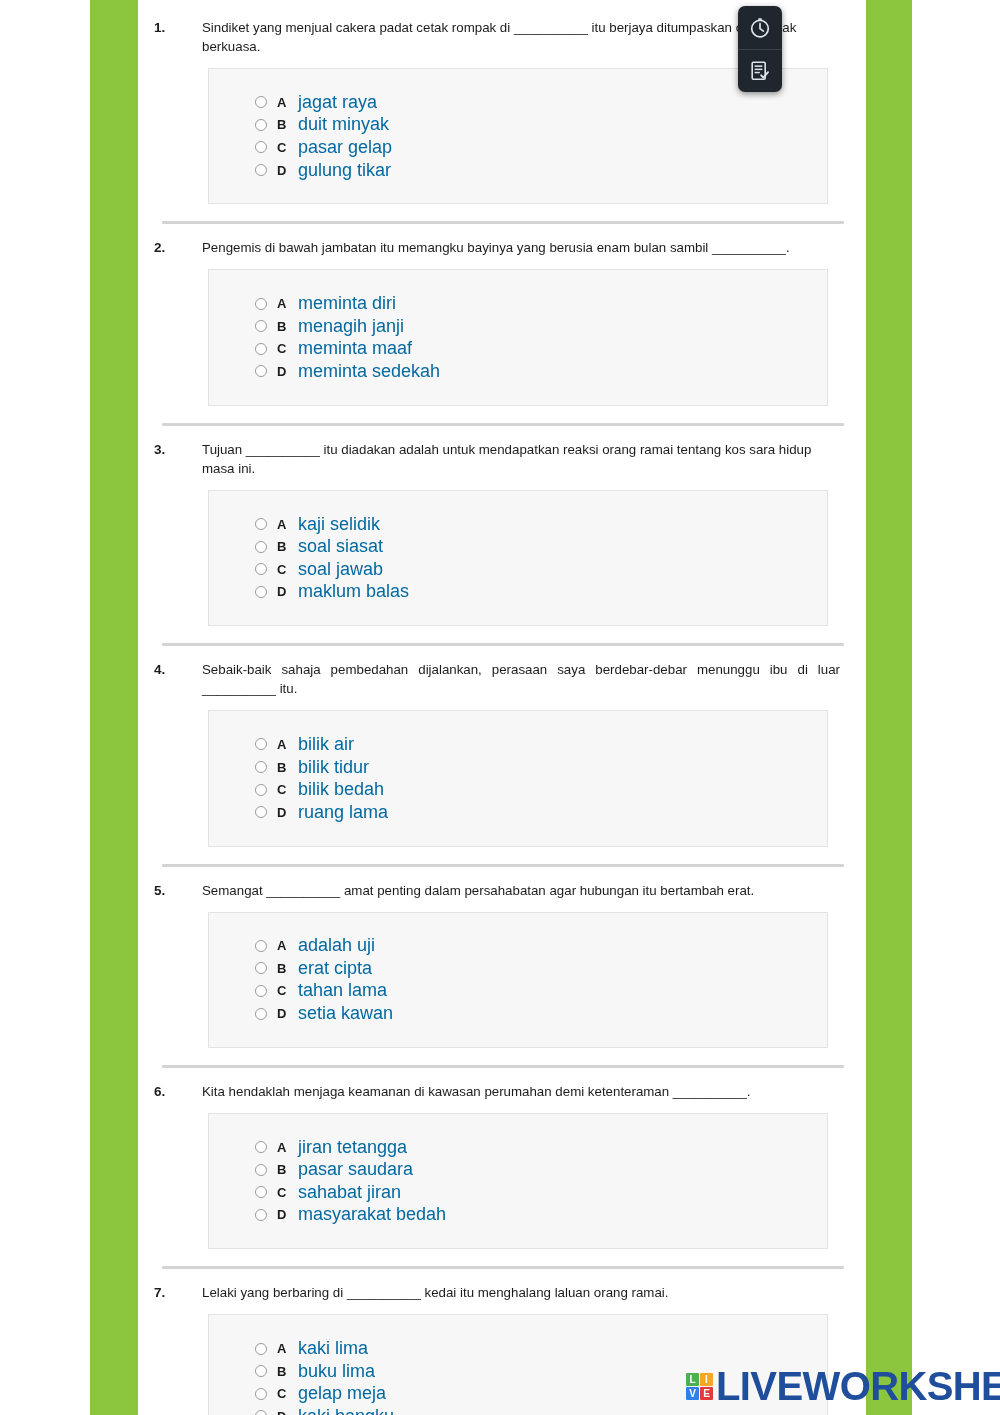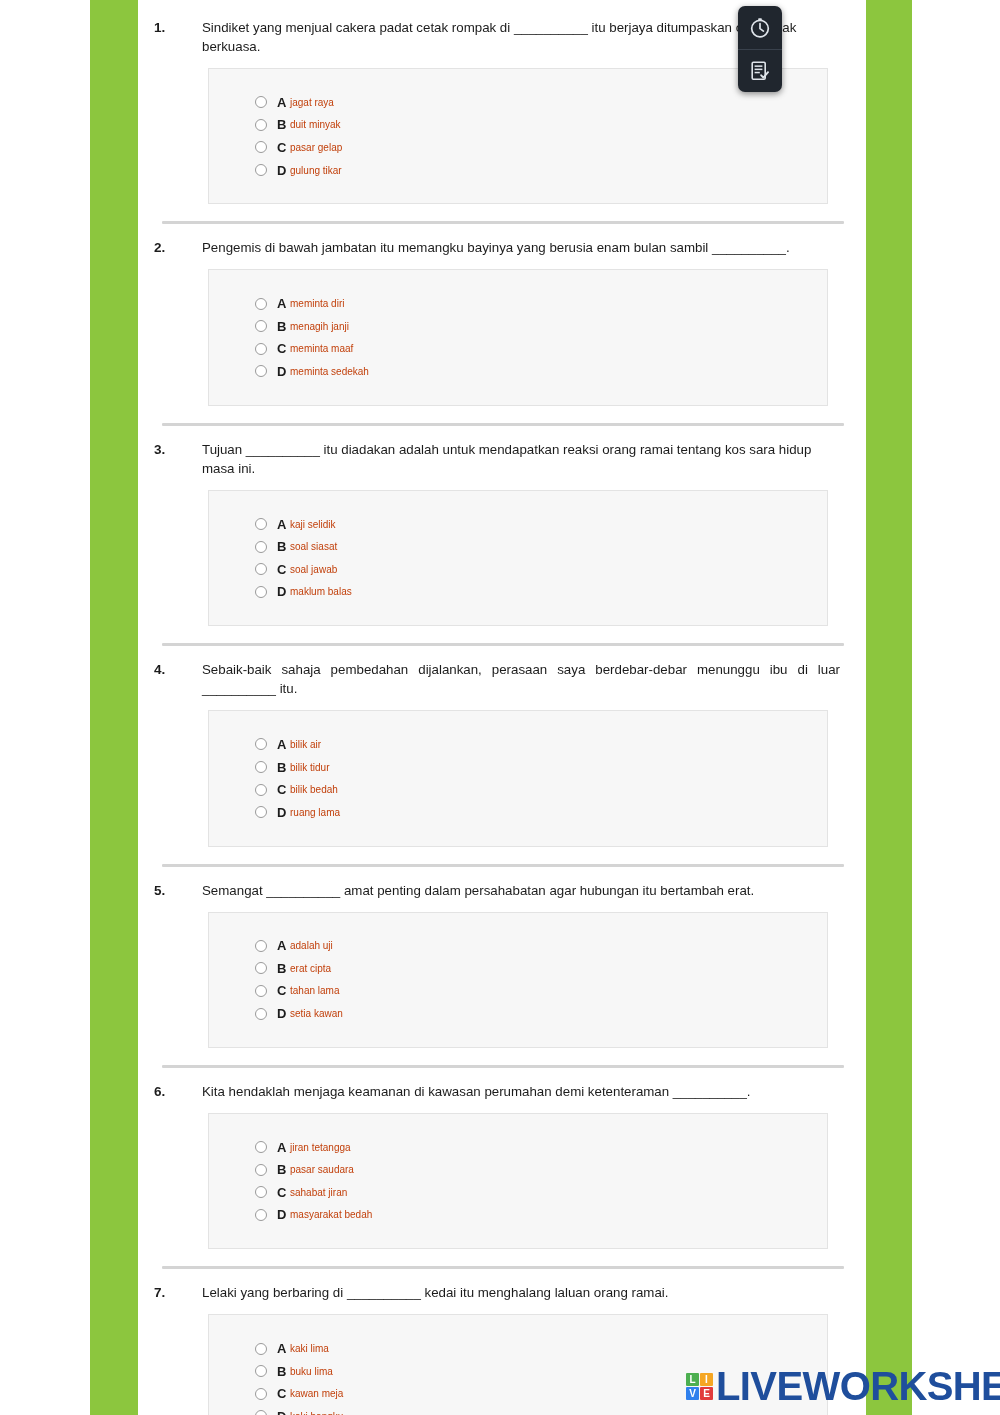--- a/index.html
+++ b/index.html
@@ -98,23 +98,23 @@
   }
   .opt-letter {
     font-size: 13px;
     font-weight: bold;
     color: #1c1c1c;
     margin-left: 10px;
     width: 13px;
     flex: 0 0 13px;
   }
   .opt-text {
-    font-size: 10px;
-    color: #c2410c;
-    margin-left: 0;
+    font-size: 18px;
+    color: #0369a1;
+    margin-left: 8px;
     white-space: nowrap;
   }
 
   
   .separator {
     height: 3px;
     background: #d4d4d4;
     margin: 13px 6px 14px 8px;
     border-radius: 1px;
   }
@@ -375,21 +375,21 @@
               <span class="opt-text">kaki lima</span>
             </div>
             <div class="option">
               <span class="radio"></span>
               <span class="opt-letter">B</span>
               <span class="opt-text">buku lima</span>
             </div>
             <div class="option">
               <span class="radio"></span>
               <span class="opt-letter">C</span>
-              <span class="opt-text">kawan meja</span>
+              <span class="opt-text">gelap meja</span>
             </div>
             <div class="option">
               <span class="radio"></span>
               <span class="opt-letter">D</span>
               <span class="opt-text">kaki bangku</span>
             </div>
           </div>
         </div>
       </div>
   </div>

